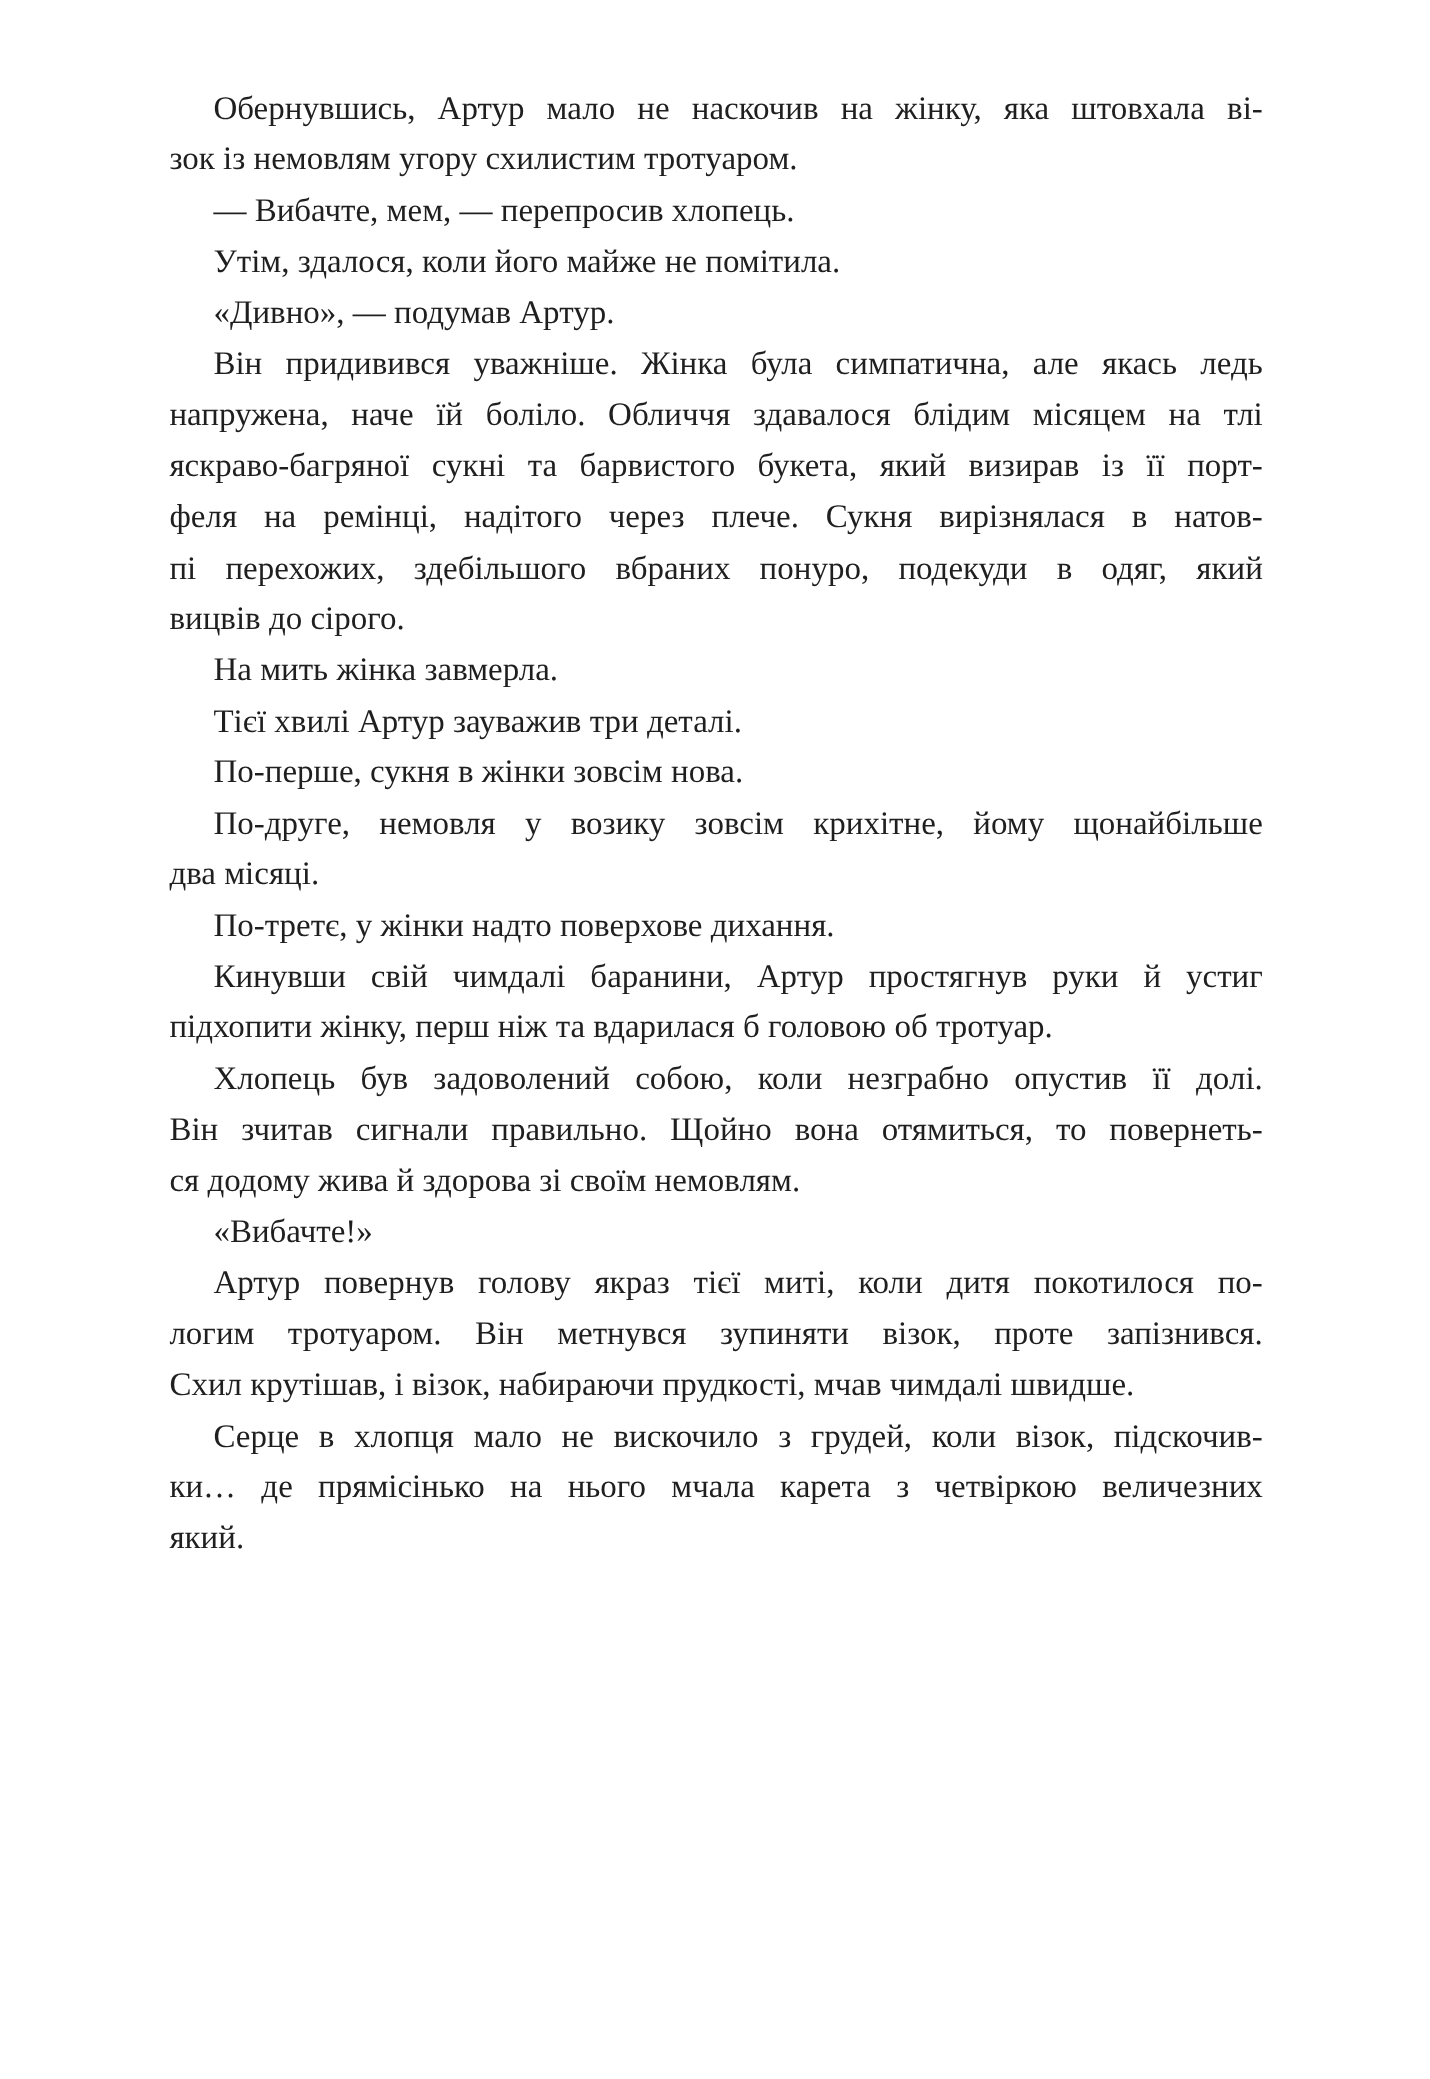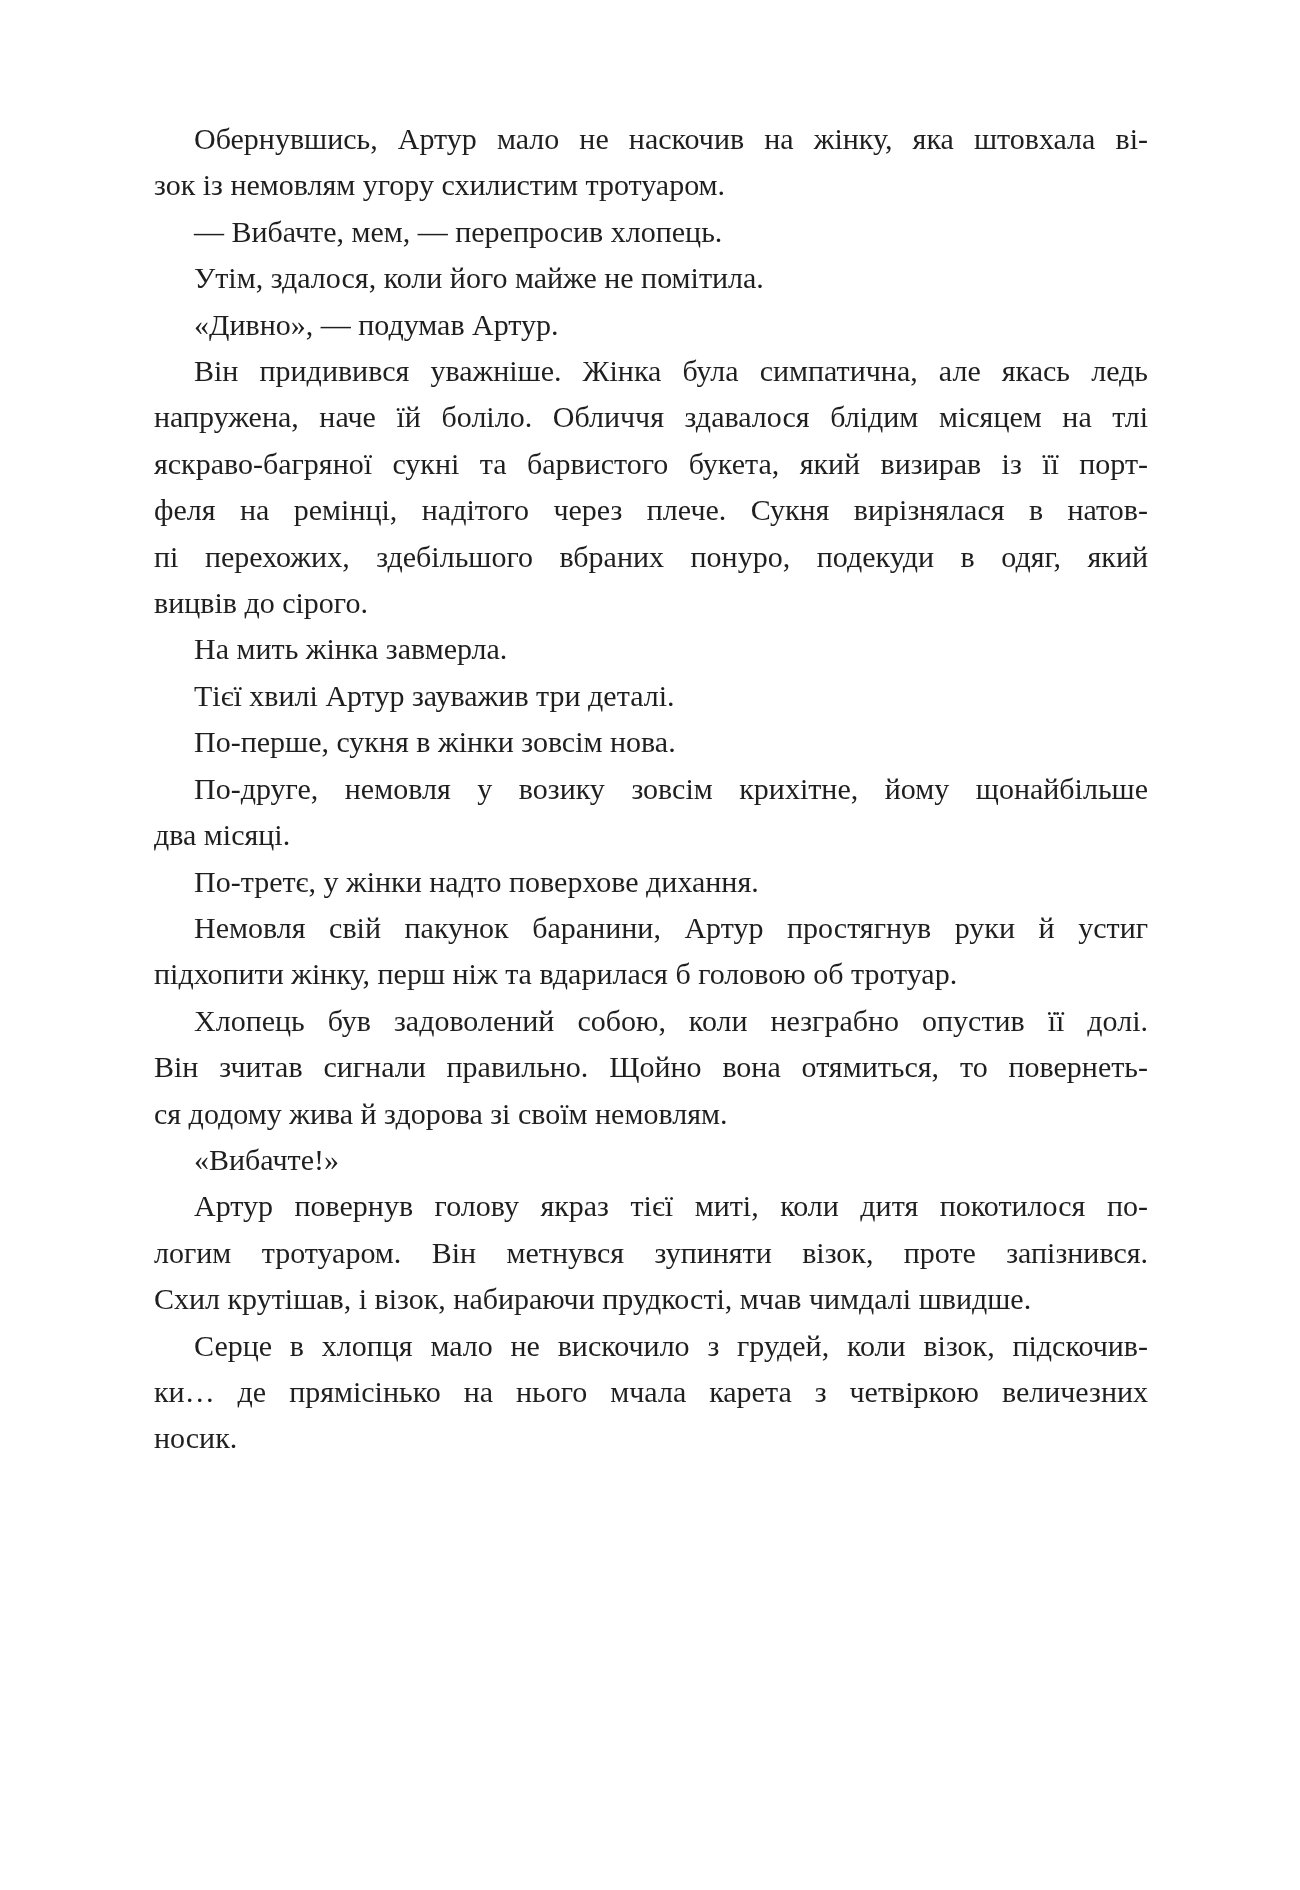--- a/index.html
+++ b/index.html
@@ -10,21 +10,21 @@
     width: 1300px;
     height: 1890px;
     background: #ffffff;
     font-family: "Liberation Serif", "DejaVu Serif", serif;
     overflow: hidden;
   }
   .page {
     box-sizing: border-box;
     width: 1300px;
     height: 1890px;
-    padding: 116px 152px 0 154px;
+    padding: 76px 152px 0 154px;
     background: #ffffff;
   }
   .page-text {
     color: #1f1f1f;
     font-size: 30px;
     line-height: 46.4px;
   }
   .paragraph {
     margin: 0;
     padding: 0;
@@ -79,35 +79,35 @@
         <div class="line first last">По-перше, сукня в жінки зовсім нова.</div>
       </div>
       <div class="paragraph">
         <div class="line first">По-друге, немовля у возику зовсім крихітне, йому щонайбільше</div>
         <div class="line last">два місяці.</div>
       </div>
       <div class="paragraph">
         <div class="line first last"><span>По-третє, у жінки </span><span class="italic">надто</span><span> поверхове дихання.</span></div>
       </div>
       <div class="paragraph">
-        <div class="line first">Немовля свій пакунок баранини, Артур простягнув руки й устиг</div>
+        <div class="line first">Кинувши свій чимдалі баранини, Артур простягнув руки й устиг</div>
         <div class="line last">підхопити жінку, перш ніж та вдарилася б головою об тротуар.</div>
       </div>
       <div class="paragraph">
         <div class="line first">Хлопець був задоволений собою, коли незграбно опустив її долі.</div>
         <div class="line">Він зчитав сигнали правильно. Щойно вона отямиться, то повернеть-</div>
         <div class="line last">ся додому жива й здорова зі своїм немовлям.</div>
       </div>
       <div class="paragraph">
         <div class="line first last">«Вибачте!»</div>
       </div>
       <div class="paragraph">
         <div class="line first">Артур повернув голову якраз тієї миті, коли дитя покотилося по-</div>
         <div class="line">логим тротуаром. Він метнувся зупиняти візок, проте запізнився.</div>
         <div class="line last">Схил крутішав, і візок, набираючи прудкості, мчав чимдалі швидше.</div>
       </div>
       <div class="paragraph">
         <div class="line first">Серце в хлопця мало не вискочило з грудей, коли візок, підскочив-</div>
         <div class="line">ки… де прямісінько на нього мчала карета з четвіркою величезних</div>
-        <div class="line last">носик.</div>
+        <div class="line last">який.</div>
       </div>
     </div>
 </div>
 
 </body></html>

